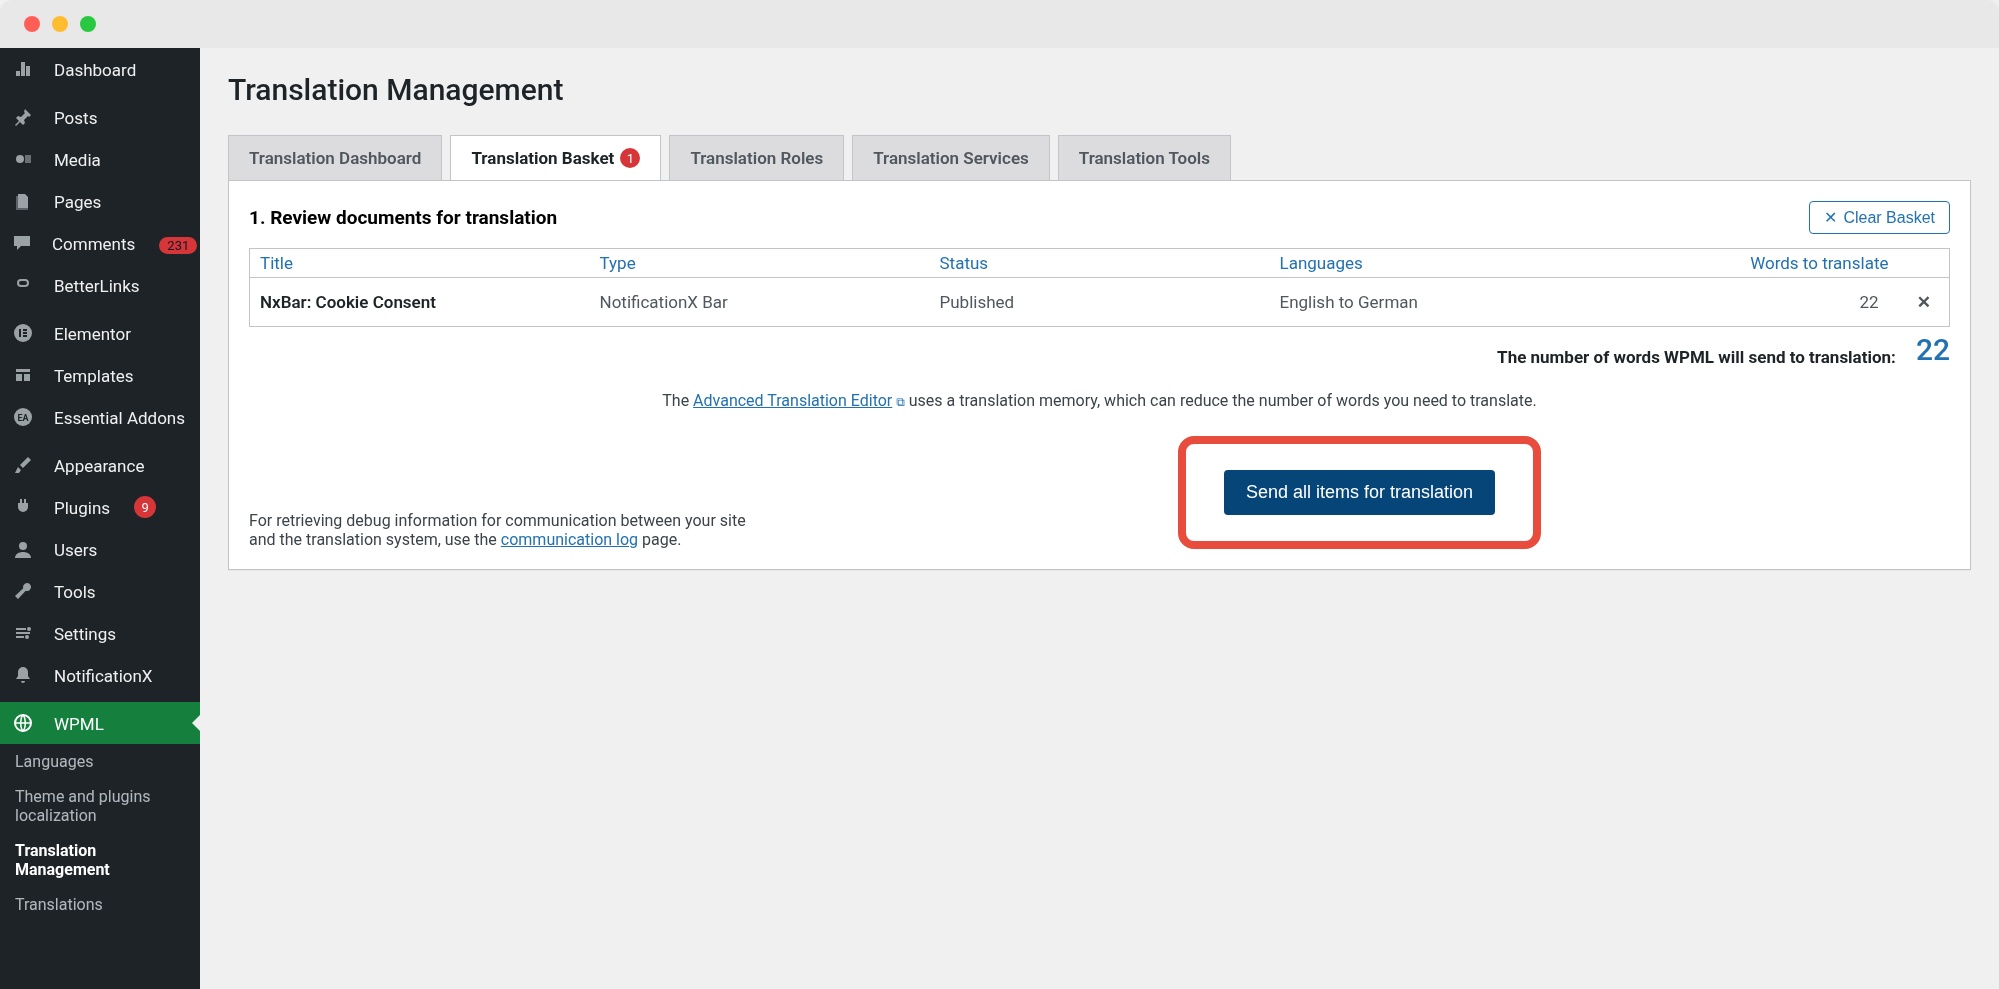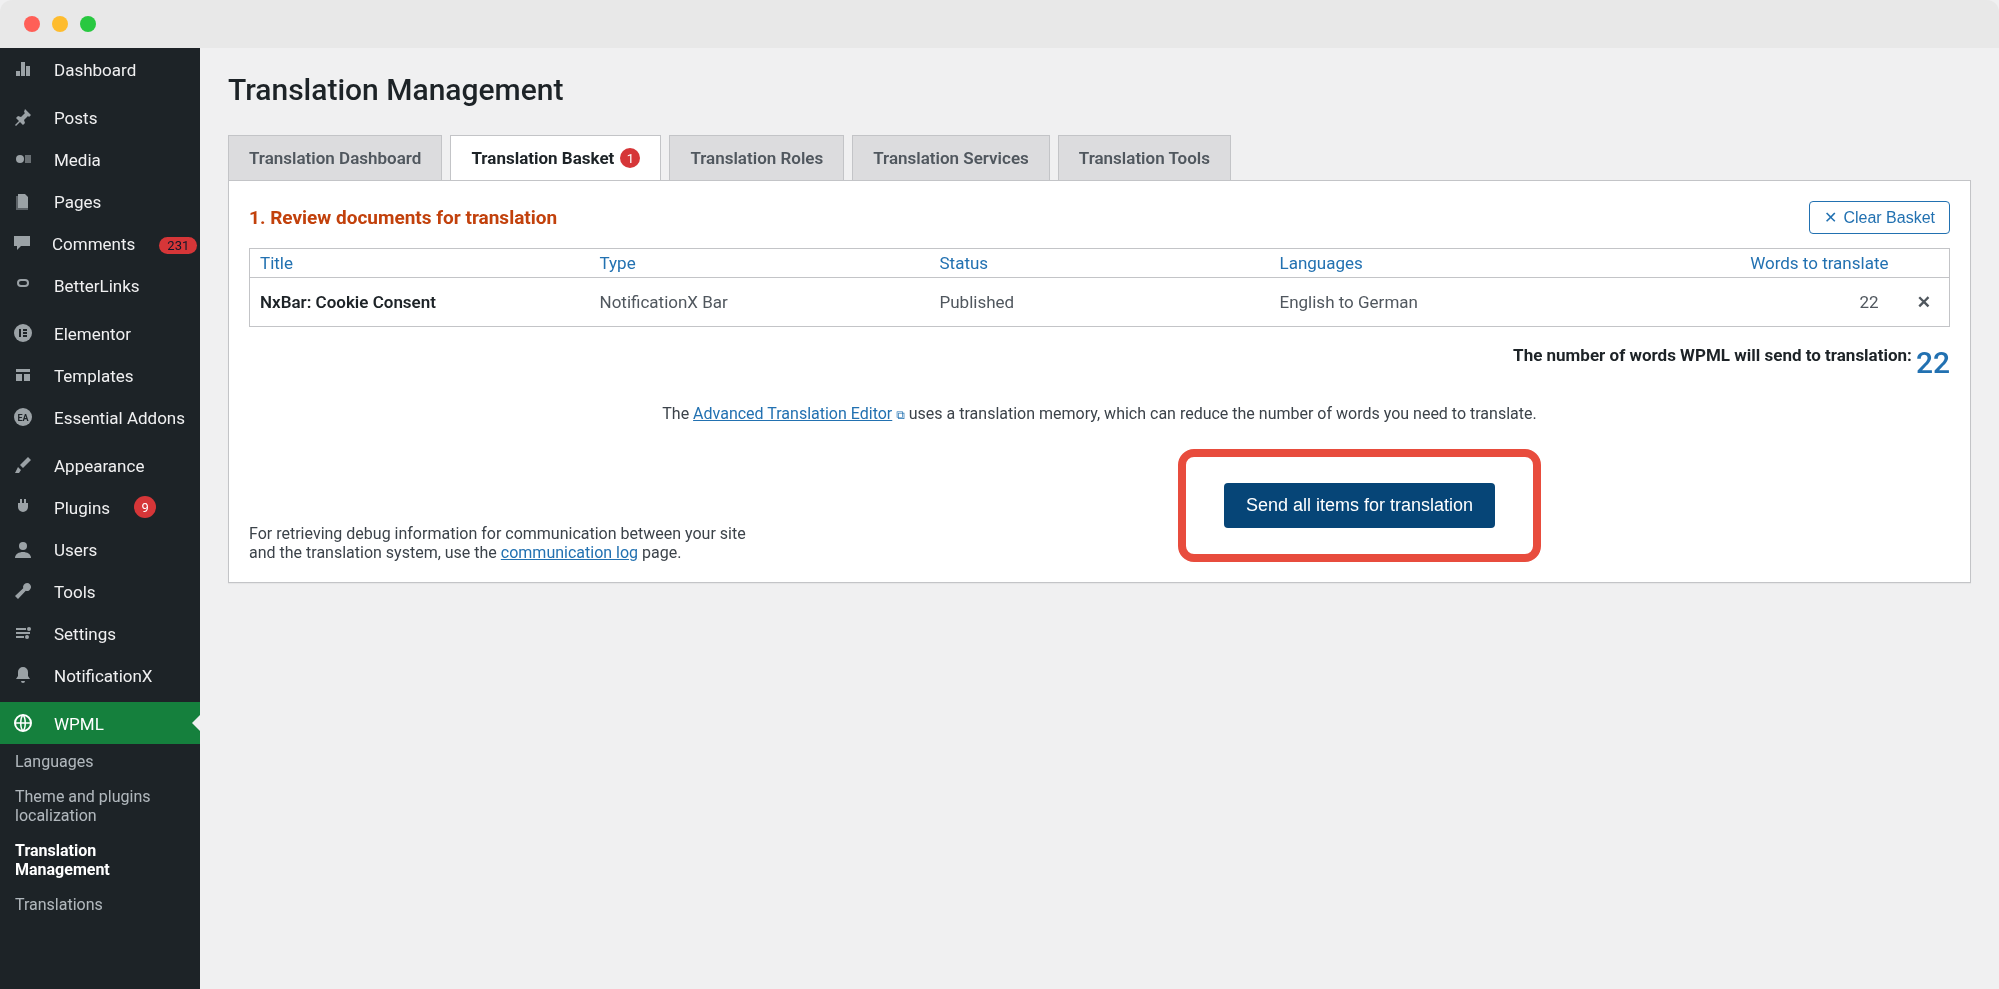--- a/index.html
+++ b/index.html
@@ -33,32 +33,32 @@
 .page-title { font-size: 30px; font-weight: 500; color: #1d2327; padding: 12px 0 28px 0; }
 
 .tabs { display: flex; gap: 8px; }
 .tab { background: #dcdcde; color: #50575e; font-size: 17px; font-weight:600; padding: 12px 20px; cursor: pointer; border: 1px solid #c3c4c7; border-bottom: none; display:flex; align-items:flex-start; gap:6px; }
 .tab.active { background: #fff; color: #1d2327; font-weight: 700; }
 .tab-badge { background: #d63638; color: #fff; width: 20px; height: 20px; border-radius: 50%; font-size: 13px; display: inline-flex; align-items: center; justify-content: center; font-weight:400; }
 
 .panel { background: #fff; border: 1px solid #c3c4c7; padding: 20px; box-shadow: 0 1px 1px rgba(0,0,0,0.04); }
 
 .panel-top { display: flex; justify-content: space-between; align-items: center; margin-bottom: 14px; }
-.section-heading { font-size: 19px; font-weight: 700; color: #c2410c; }
+.section-heading { font-size: 19px; font-weight: 700; color: #000000; }
 
 .clear-btn { border: 1px solid #2271b1; color: #2271b1; background: #fff; padding: 6px 14px; font-size: 16px; border-radius: 4px; display:inline-flex; align-items:center; gap:6px; cursor:pointer; }
 
 .table { width: 100%; border: 1px solid #c3c4c7; border-collapse: collapse; }
 .table th { text-align: left; font-weight: 400; color: #2271b1; font-size: 17px; padding: 4px 10px; border-bottom: 1px solid #c3c4c7; cursor:pointer; }
 .table th.right { text-align: right; }
 .table td { padding: 14px 10px; font-size: 17px; color: #50575e; }
 .table td.bold { font-weight: 600; color:#1d2327; }
 .delete-x { color: #d63638; font-size: 22px; font-weight: bold; cursor:pointer; text-align:center; }
 
-.words-line { text-align: right; font-size: 17px; font-weight: 700; color: #1d2327; margin-top: 18px; display:flex; justify-content:flex-end; align-items:flex-start; gap:4px;}
+.words-line { text-align: right; font-size: 17px; font-weight: 700; color: #1d2327; margin-top: 5px; display:flex; justify-content:flex-end; align-items:flex-end; gap:20px;}
 .big-num { font-size: 30px; font-weight: 500; color: #2271b1; }
 
 .memory-line { text-align: center; font-size: 16px; color: #3c434a; margin-top: 24px; }
 .link { color: #2271b1; text-decoration: underline; cursor:pointer; }
 .ext-icon { color:#2271b1; font-size:12px; }
 
 .highlight-box { border: 8px solid #e84c3d; border-radius: 16px; display: inline-block; padding: 26px 38px; margin: 26px auto 0; }
 .center-row { text-align:center; }
 .primary-btn { background: #064577; color: #fff; font-size: 18px; padding: 12px 22px; border: none; border-radius: 4px; cursor: pointer; }
 

